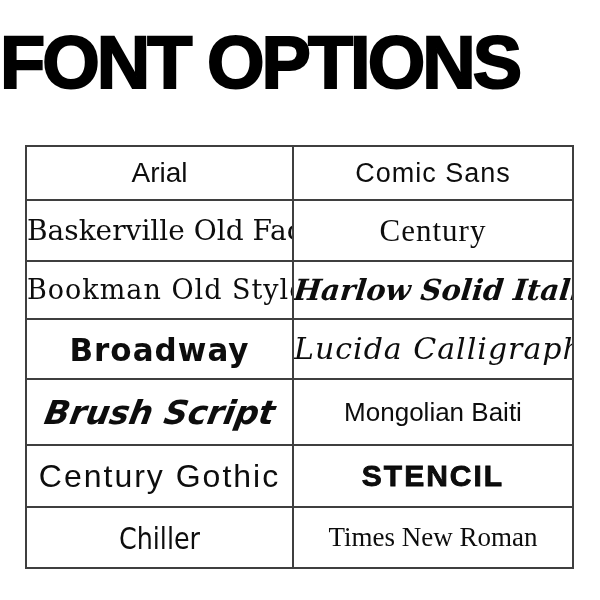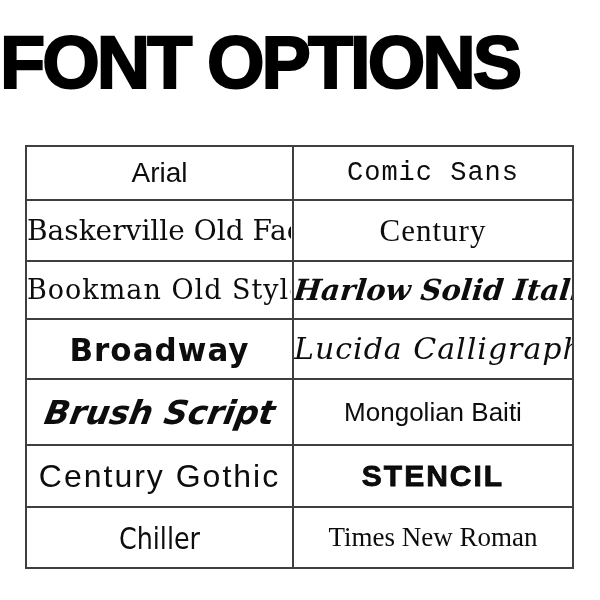--- a/index.html
+++ b/index.html
@@ -43,26 +43,26 @@
   }
   table.font-table td {
     border: 2px solid #3f3f3f;
     text-align: center;
     vertical-align: middle;
     padding: 0;
     color: #0d0d0d;
     overflow: hidden;
     white-space: nowrap;
   }
-  td.col-left  { width: 265px; border-radius: 13px; }
+  td.col-left  { width: 265px; }
   td.col-right { width: 278px; }
 
   
   .f-arial      { font-family: "Liberation Sans", sans-serif; font-size: 28px; }
-  .f-comic      { font-family: Liberation Mono, monospace; font-size: 27px; letter-spacing: 1px; }
+  .f-comic      { font-family: Liberation Sans, sans-serif; font-size: 27px; letter-spacing: 1px; }
   .f-baskerville{ font-family: "DejaVu Serif", serif; font-size: 28px; }
   .f-garamond   { font-family: "Liberation Serif", serif; font-size: 31px; letter-spacing: 1px; }
   .f-bookman    { font-family: "DejaVu Serif", serif; font-size: 27px; letter-spacing: 1px; }
   .f-harlow     { font-family: "DejaVu Serif", serif; font-size: 29px; font-weight: bold; font-style: italic; display: inline-block; transform: skewX(-6deg); }
   .f-broadway   { font-family: "DejaVu Sans", sans-serif; font-size: 31px; font-weight: 900; letter-spacing: 1px; display: inline-block; transform: scaleY(1.05); }
   .f-lucida     { font-family: "DejaVu Serif", serif; font-size: 30px; font-style: italic; letter-spacing: 1px; }
   .f-brush      { font-family: "DejaVu Sans", sans-serif; font-size: 33px; font-weight: bold; font-style: italic; display: inline-block; transform: skewX(-10deg); }
   .f-mongolian  { font-family: Liberation Sans, sans-serif; font-size: 26px; }
   .f-century    { font-family: "Liberation Sans", sans-serif; font-size: 32px; letter-spacing: 2px; }
   .f-stencil    { font-family: Liberation Sans, sans-serif; font-size: 30px; font-weight: bold; letter-spacing: 2px; -webkit-text-stroke: 0.8px #000; }

